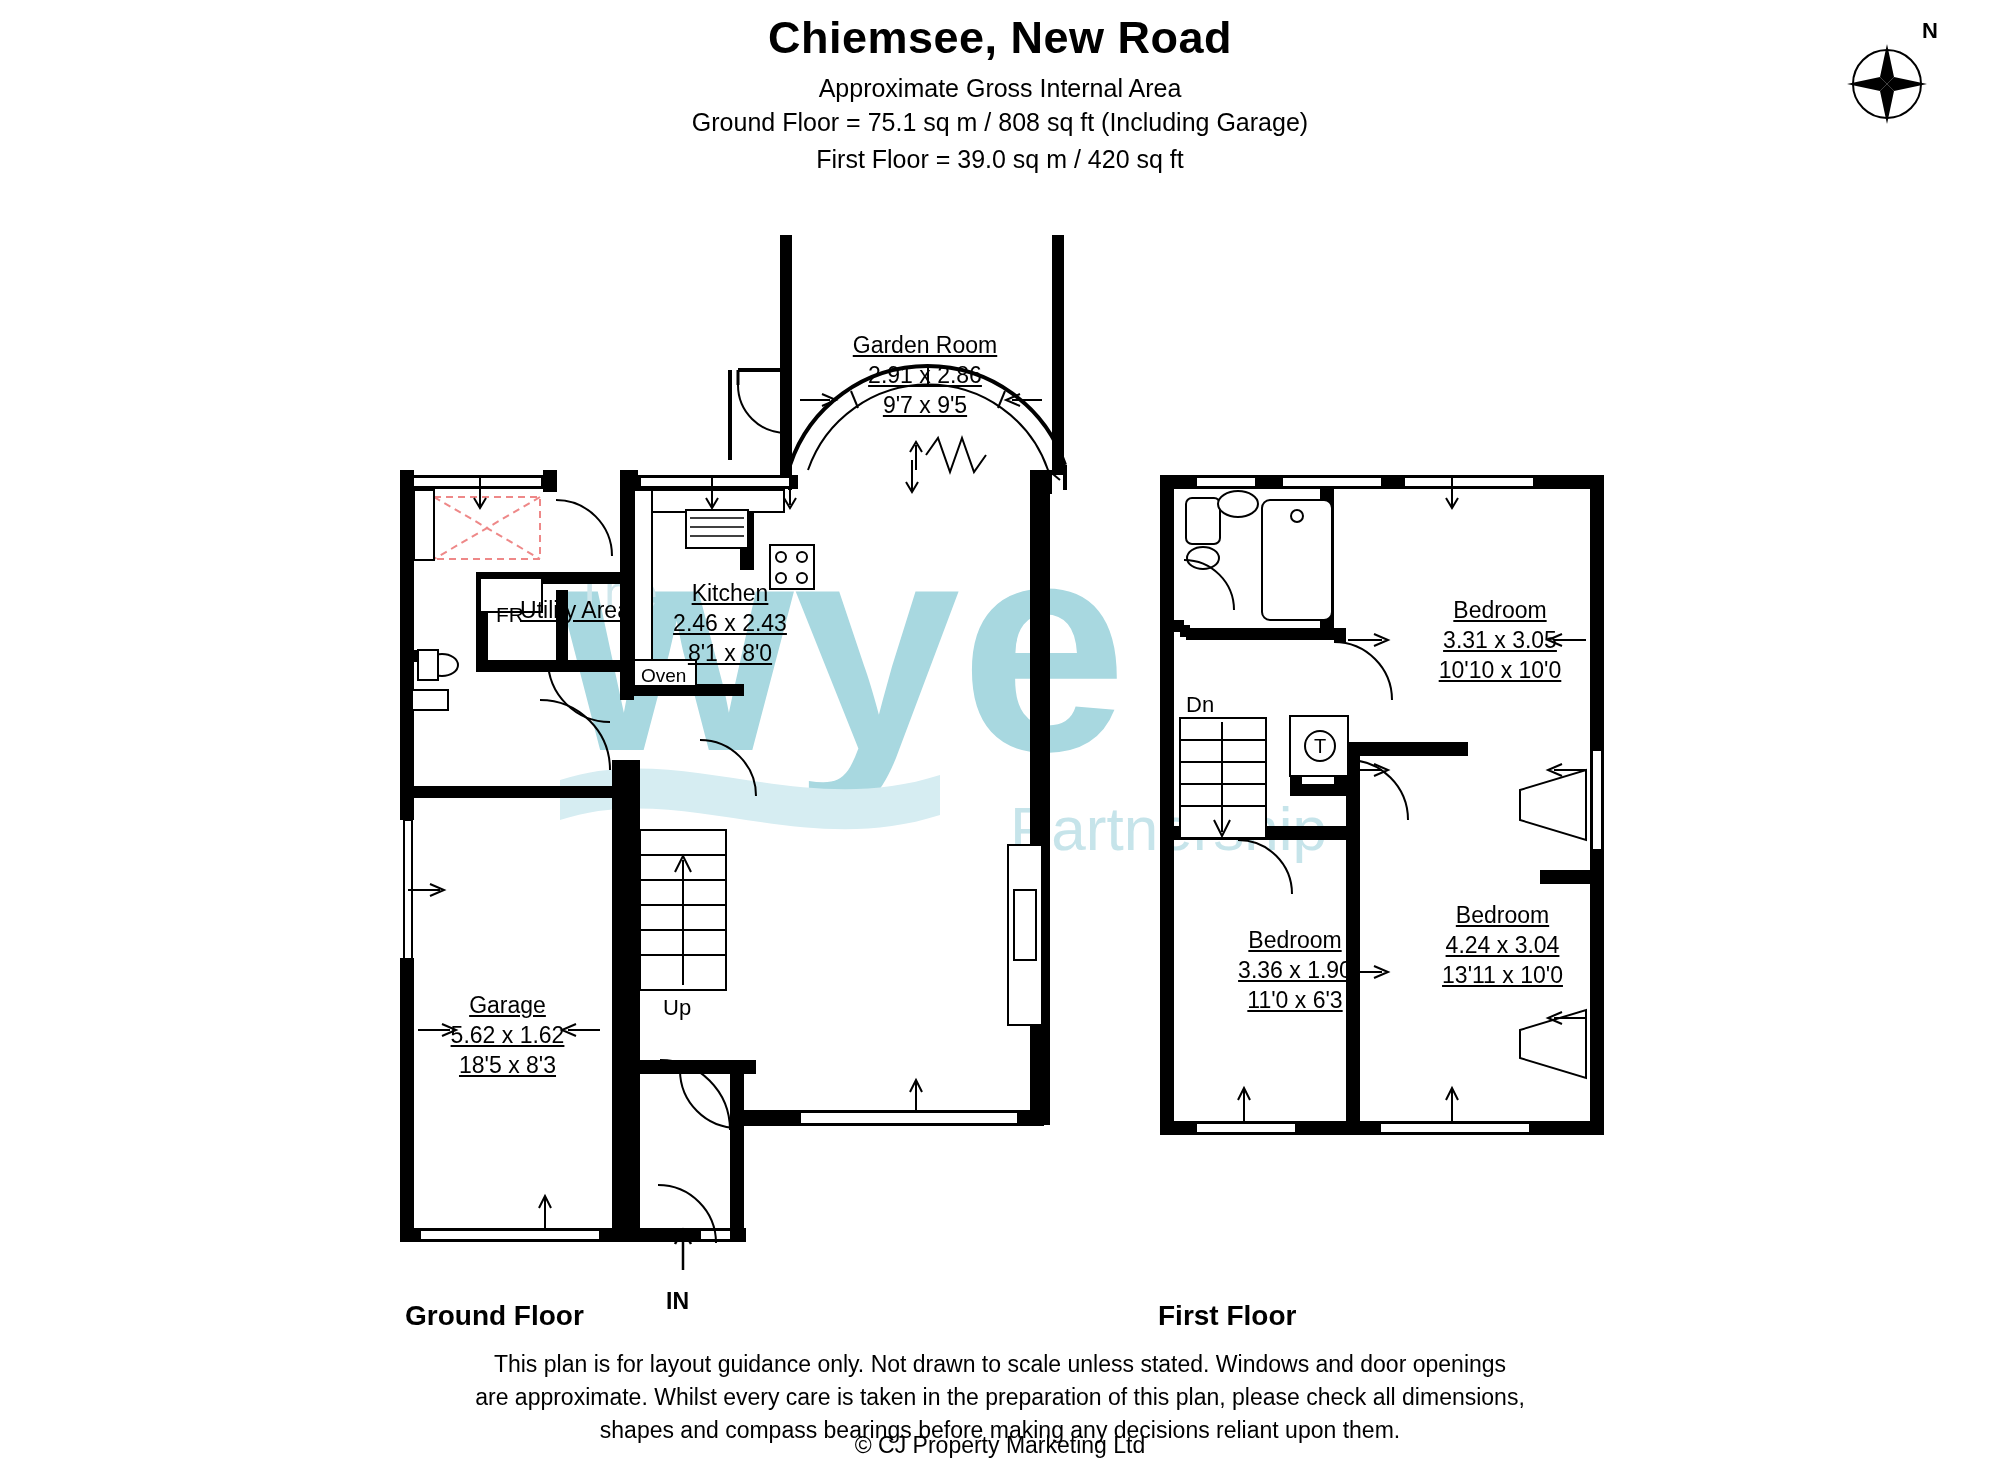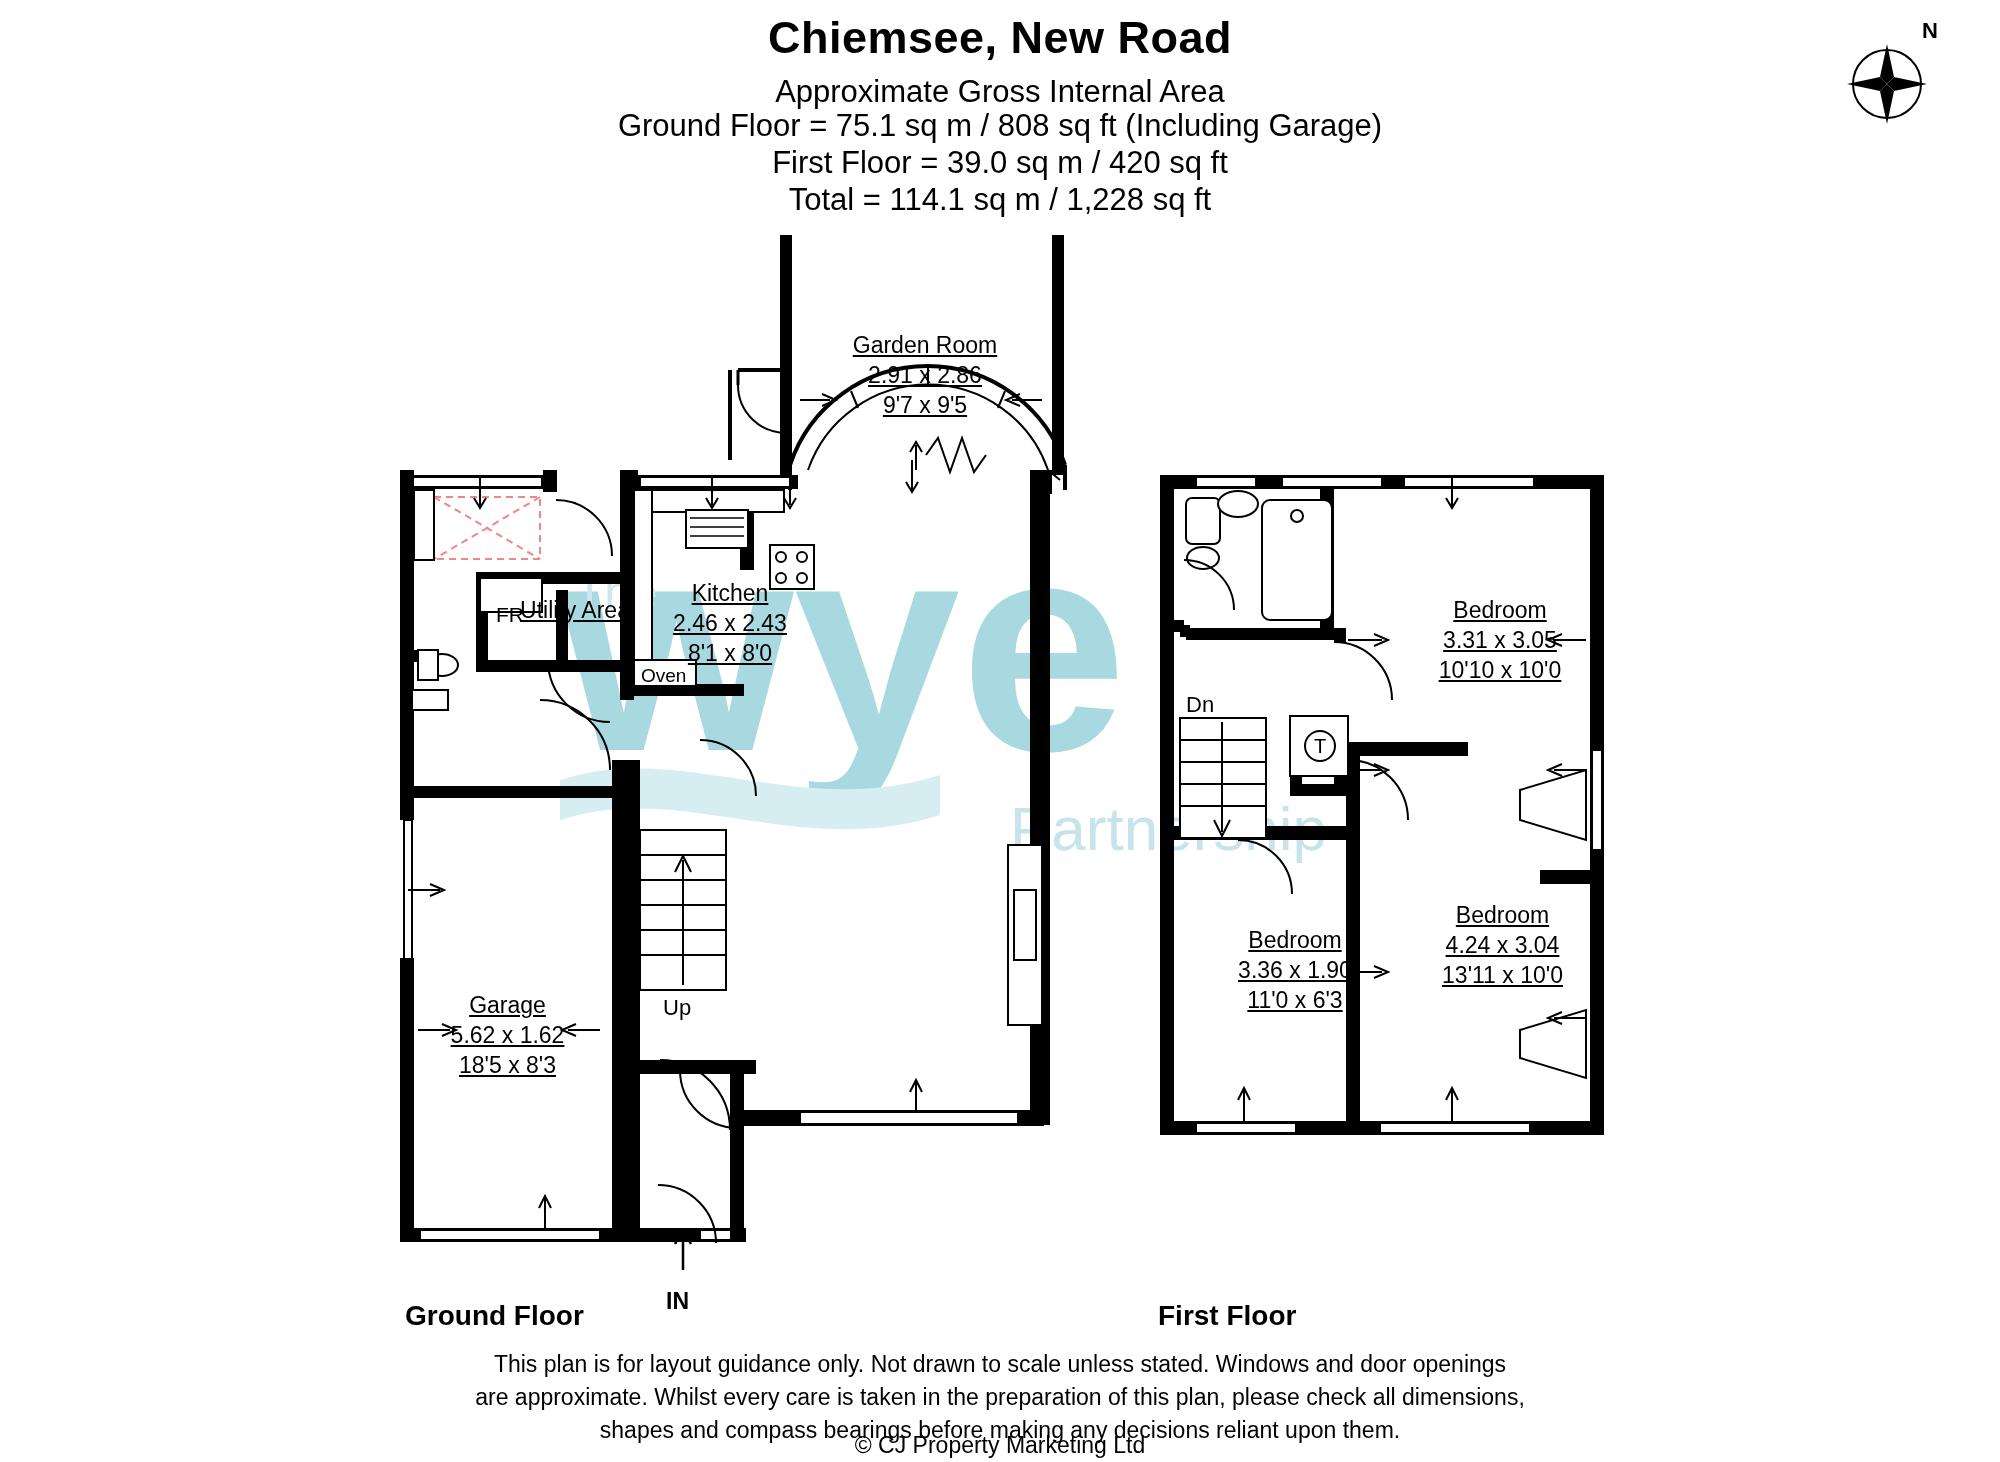--- a/index.html
+++ b/index.html
@@ -30,21 +30,21 @@
     text-align: center;
     font-size: 45px;
     font-weight: bold;
     letter-spacing: 0.5px;
   }
   .subtitle {
     position: absolute;
     left: 0;
     width: 2000px;
     text-align: center;
-    font-size: 31px;
+    font-size: 25px;
   }
   .sub1 { top: 74px; }
   .sub2 { top: 108px; }
   .sub3 { top: 145px; }
   .sub4 { top: 182px; }
 
   
   .compass {
     position: absolute;
     right: 58px;
@@ -127,21 +127,20 @@
 </style>
 </head>
 <body>
 
 <div class="stage">
 
   <div class="title">Chiemsee, New Road</div>
   <div class="subtitle sub1">Approximate Gross Internal Area</div>
   <div class="subtitle sub2">Ground Floor = 75.1 sq m / 808 sq ft (Including Garage)</div>
   <div class="subtitle sub3">First Floor = 39.0 sq m / 420 sq ft</div>
-  <div class="subtitle sub4">Total = 114.1 sq m / 1,228 sq ft</div>
 
   <div class="compass">
     <span class="n-label">N</span>
     <svg width="110" height="110" viewBox="0 0 110 110">
       <circle cx="55" cy="62" r="34" fill="none" stroke="#000" stroke-width="2"></circle>
       <polygon points="55,22 62,55 55,62 48,55" fill="#000"></polygon>
       <polygon points="55,102 62,69 55,62 48,69" fill="#000"></polygon>
       <polygon points="15,62 48,55 55,62 48,69" fill="#000"></polygon>
       <polygon points="95,62 62,55 55,62 62,69" fill="#000"></polygon>
     </svg>

